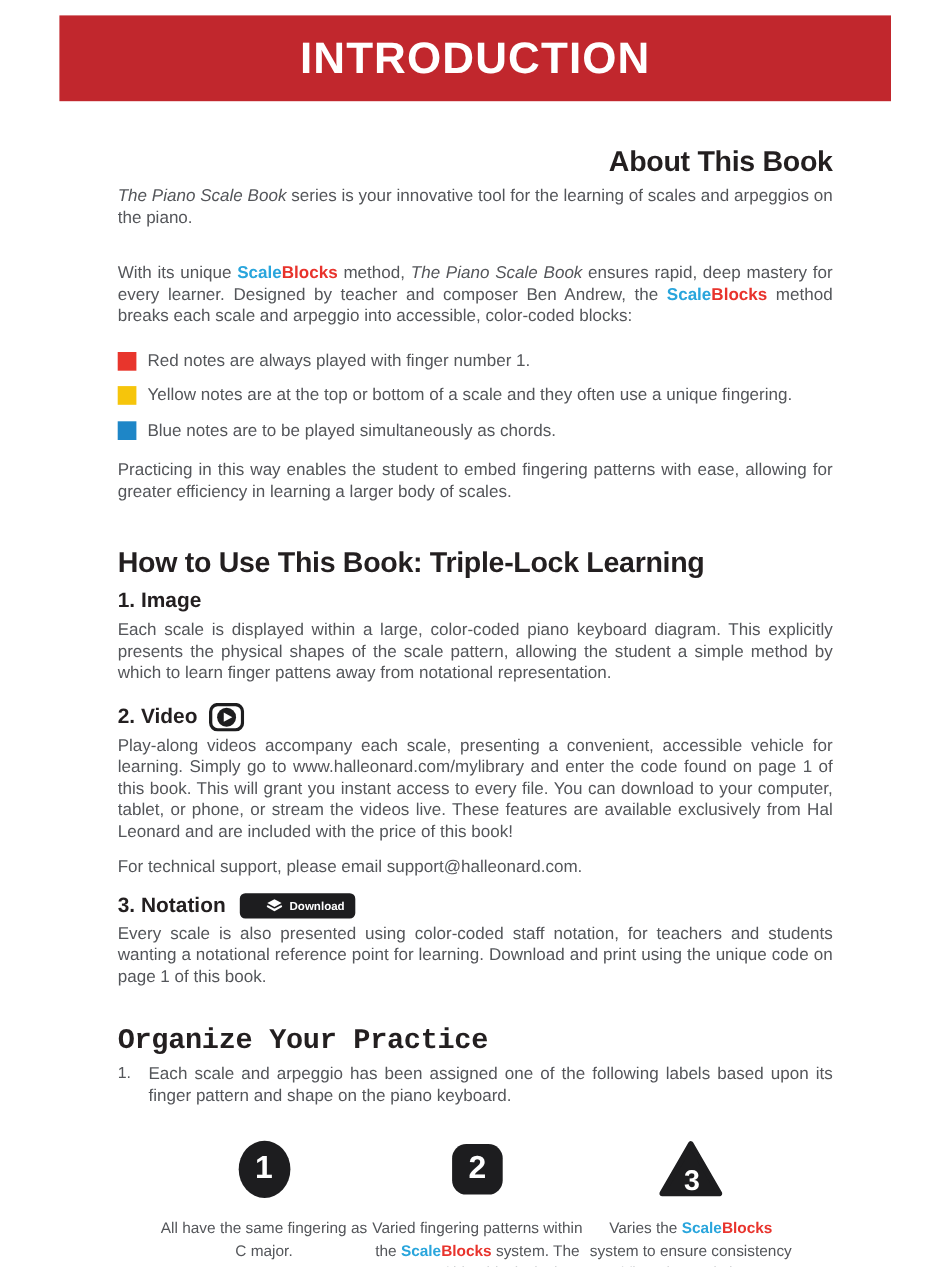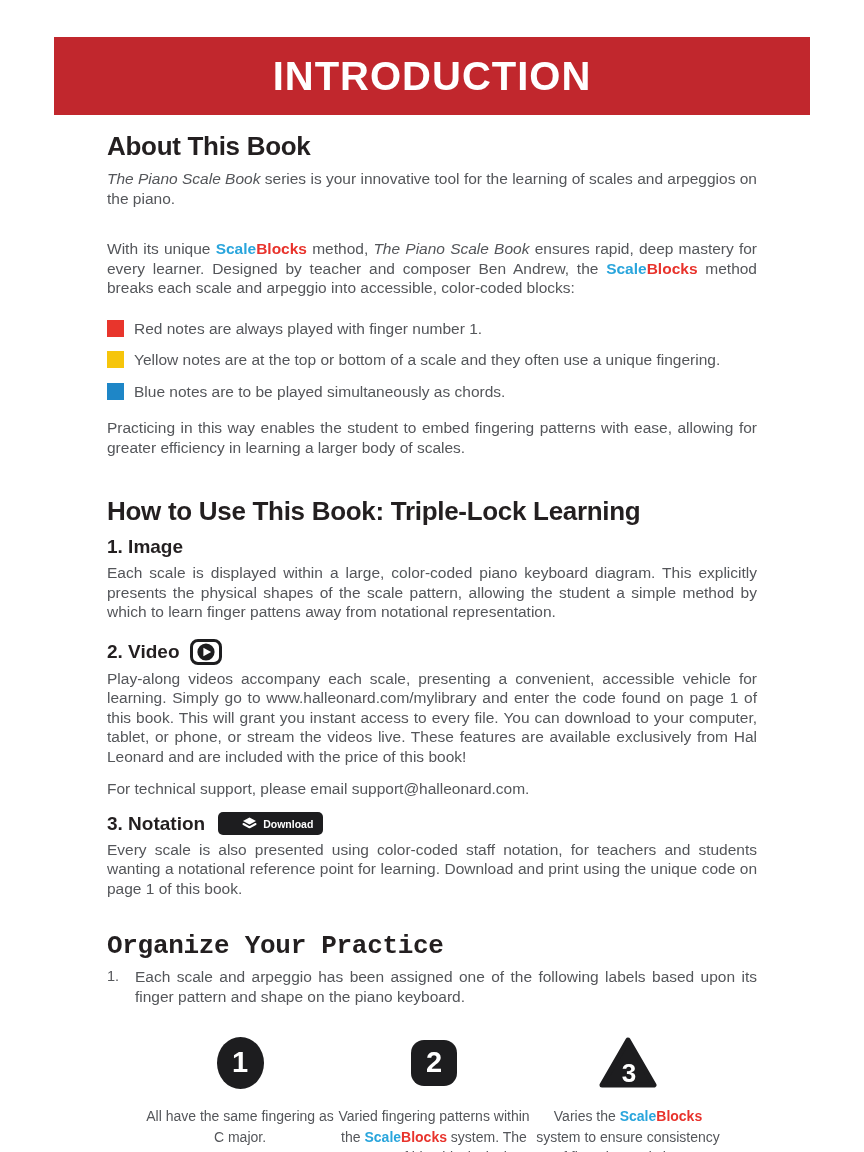--- a/index.html
+++ b/index.html
@@ -8,21 +8,21 @@
     position: relative;
     width: 864px;
     height: 1152px;
     background: #ffffff;
     font-family: "Liberation Sans", sans-serif;
     overflow: hidden;
   }
   
   .banner {
     position: absolute;
-    left: 54px; top: 37px;
+    left: 54px; top: 14px;
     width: 756px; height: 78px;
     background: var(--banner-red, #C1272D);
     display: flex; align-items: center; justify-content: center;
   }
   .banner-title {
     color: #ffffff;
     font-size: 40px;
     font-weight: bold;
     letter-spacing: 1px;
   }
@@ -49,21 +49,21 @@
     font-weight: bold;
     display: flex;
     align-items: center;
   }
   .para { text-align: justify; }
   .it { font-style: italic; }
   .sb-b { color: var(--scale-blue, #29A5DC); font-weight: bold; }
   .sb-r { color: var(--blocks-red, #E8332C); font-weight: bold; }
 
   
-  .mt-heading1 { margin-top: 24px; }
+  .mt-heading1 { margin-top: 24px; text-align: right; }
   .mt-p1 { margin-top: 9px; }
   .mt-p2 { margin-top: 31px; }
   .mt-bullets { margin-top: 21px; }
   .mt-p3 { margin-top: 17px; }
   .mt-how { margin-top: 40px; }
   .mt-sub1 { margin-top: 10px; }
   .mt-body { margin-top: 4px; }
   .mt-sub2 { margin-top: 17px; }
   .mt-support { margin-top: 13px; }
   .mt-sub3 { margin-top: 13px; }

